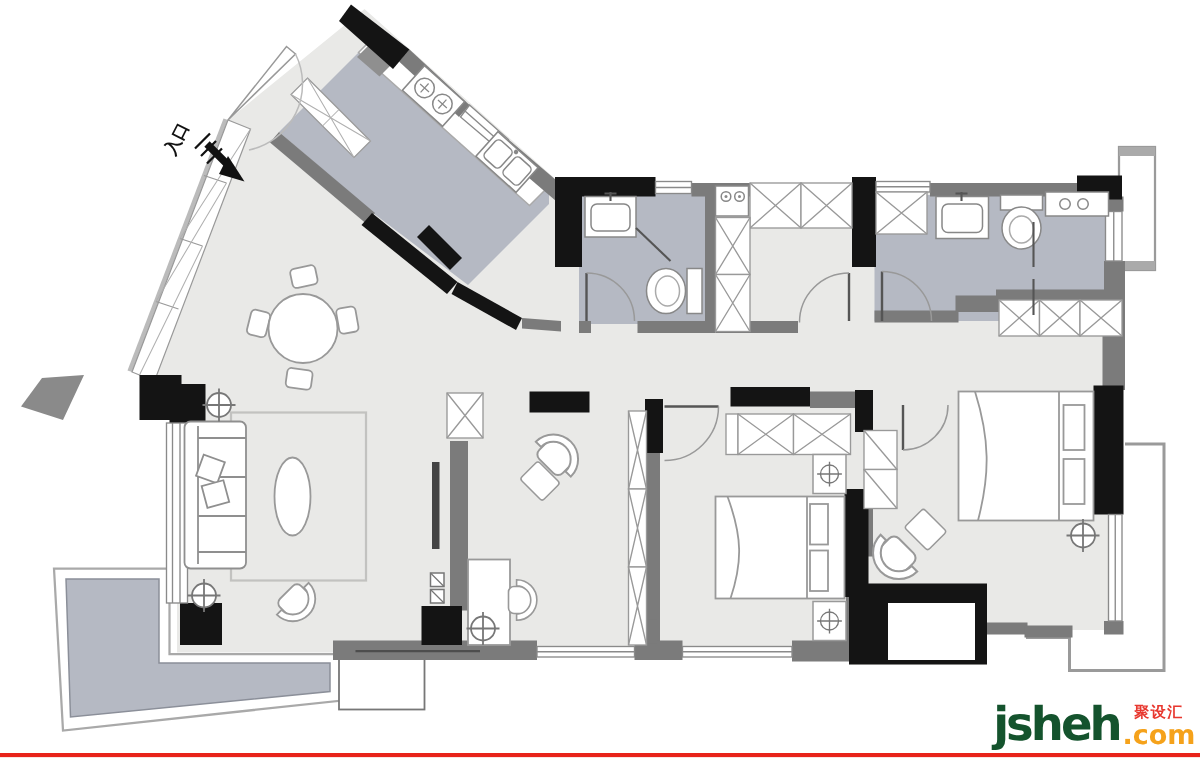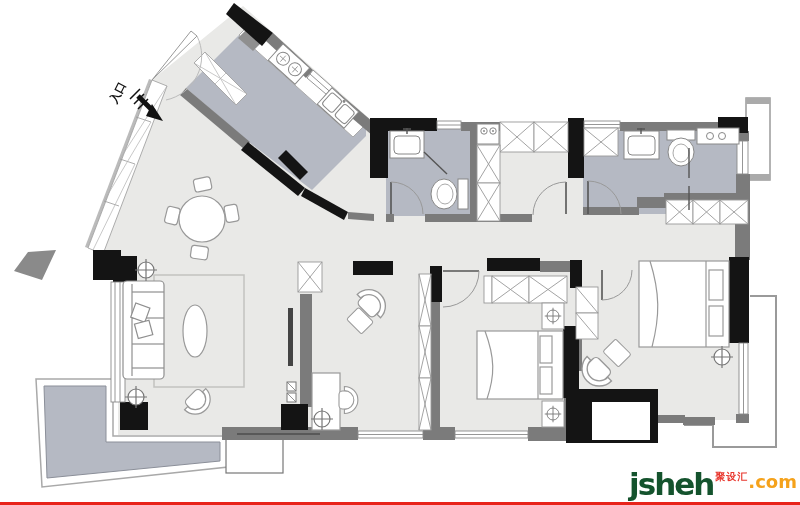--- a/index.html
+++ b/index.html
@@ -2,21 +2,21 @@
 <html><head>
 <meta charset="utf-8">
 <style>
   html,body{margin:0;padding:0;background:#fff;}
   .stage{position:relative;width:800px;height:505px;background:#fff;overflow:hidden;
          font-family:"DejaVu Sans","Liberation Sans",sans-serif;}
   .stage svg{position:absolute;left:0;top:0;}
   .logo{position:absolute;right:3px;bottom:5px;display:flex;align-items:flex-start;line-height:1;}
   .logo .brand{color:#7cb82f;font-size:31px;font-weight:800;letter-spacing:-2px;
                font-family:"DejaVu Sans","Liberation Sans",sans-serif;}
-  .logo .col{display:flex;flex-direction:row;margin-left:2px;margin-top:3px;text-align:center;}
+  .logo .col{display:flex;flex-direction:column;margin-left:2px;margin-top:3px;text-align:center;}
   .logo .cn{color:#e8382f;font-size:10px;font-weight:700;letter-spacing:1px;}
   .logo .tld{color:#f5a21b;font-size:18px;font-weight:800;margin-top:1px;}
   .footer-rule{position:absolute;left:0;bottom:0;width:800px;height:3px;}
 </style>
 </head>
 <body>
 
 <div class="stage">
 <svg width="800" height="505" viewBox="0 0 800 505">
   <defs>

